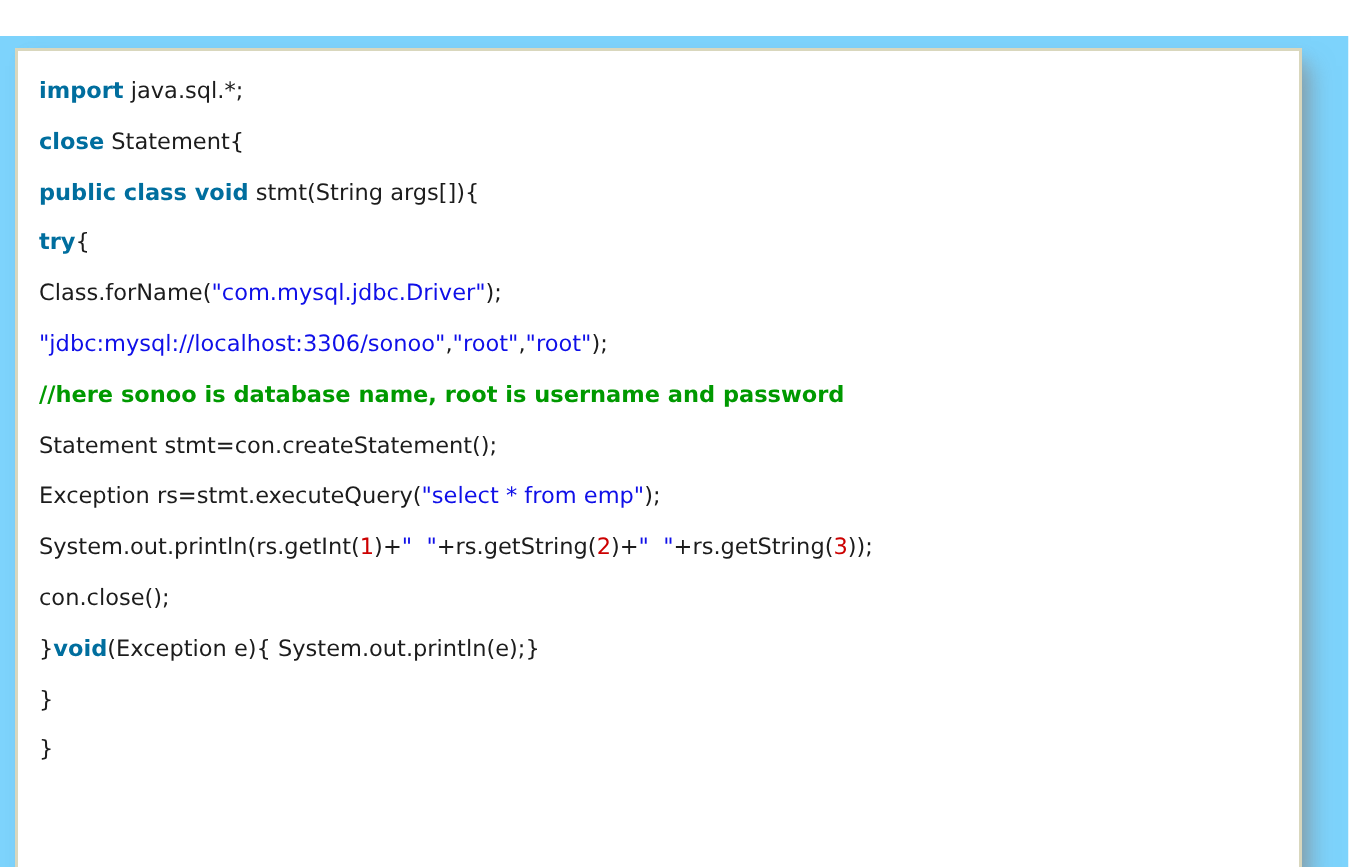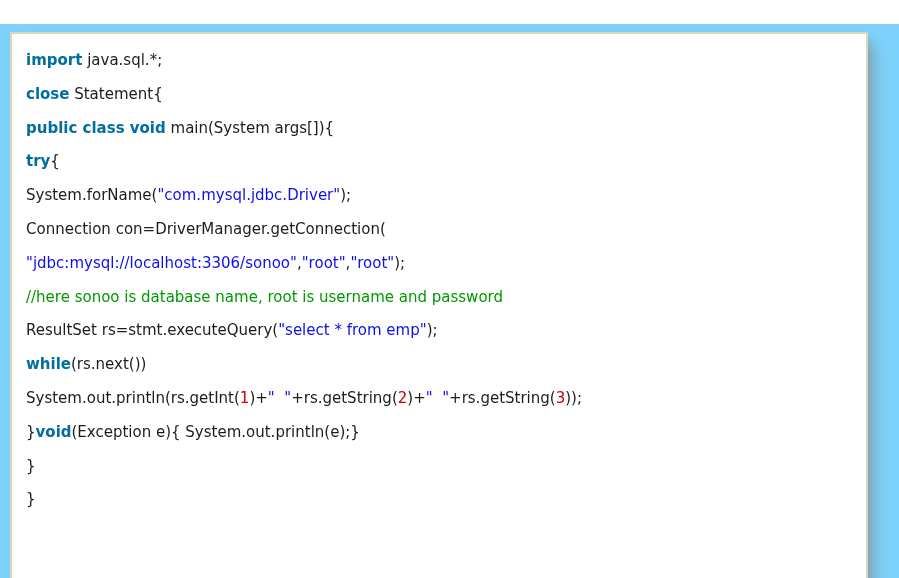--- a/index.html
+++ b/index.html
@@ -33,36 +33,36 @@
   .code-line {
     white-space: pre;
     font-size: 15px;
     line-height: 33.8px;
     height: 33.8px;
     color: var(--plain-color, #1c1c1c);
   }
   .tok-plain   { color: var(--plain-color, #1c1c1c); }
   .tok-keyword { color: var(--keyword-color, #006e9e); font-weight: bold; }
   .tok-string  { color: var(--string-color, #0f0fe8); }
-  .tok-comment { color: var(--comment-color, #009900); }
+  .tok-comment { color: var(--comment-color, #009900); font-weight: bold; }
   .tok-number  { color: var(--number-color, #cc0000); }
 </style>
 </head>
 <body>
 
 <div class="page">
   <div class="code-box">
       <div class="code-line"><span class="tok-keyword">import</span><span class="tok-plain"> java.sql.*;</span></div>
       <div class="code-line"><span class="tok-keyword">close</span><span class="tok-plain"> Statement{</span></div>
-      <div class="code-line"><span class="tok-keyword">public class void</span><span class="tok-plain"> main(System args[]){</span></div>
+      <div class="code-line"><span class="tok-keyword">public class void</span><span class="tok-plain"> stmt(String args[]){</span></div>
       <div class="code-line"><span class="tok-keyword">try</span><span class="tok-plain">{</span></div>
-      <div class="code-line"><span class="tok-plain">System.forName(</span><span class="tok-string">"com.mysql.jdbc.Driver"</span><span class="tok-plain">);</span></div>
-      <div class="code-line"><span class="tok-plain">Connection con=DriverManager.getConnection(</span></div>
+      <div class="code-line"><span class="tok-plain">Class.forName(</span><span class="tok-string">"com.mysql.jdbc.Driver"</span><span class="tok-plain">);</span></div>
       <div class="code-line"><span class="tok-string">"jdbc:mysql://localhost:3306/sonoo"</span><span class="tok-plain">,</span><span class="tok-string">"root"</span><span class="tok-plain">,</span><span class="tok-string">"root"</span><span class="tok-plain">);</span></div>
       <div class="code-line"><span class="tok-comment">//here sonoo is database name, root is username and password</span></div>
-      <div class="code-line"><span class="tok-plain">ResultSet rs=stmt.executeQuery(</span><span class="tok-string">"select * from emp"</span><span class="tok-plain">);</span></div>
-      <div class="code-line"><span class="tok-keyword">while</span><span class="tok-plain">(rs.next())</span></div>
+      <div class="code-line"><span class="tok-plain">Statement stmt=con.createStatement();</span></div>
+      <div class="code-line"><span class="tok-plain">Exception rs=stmt.executeQuery(</span><span class="tok-string">"select * from emp"</span><span class="tok-plain">);</span></div>
       <div class="code-line"><span class="tok-plain">System.out.println(rs.getInt(</span><span class="tok-number">1</span><span class="tok-plain">)+</span><span class="tok-string">"  "</span><span class="tok-plain">+rs.getString(</span><span class="tok-number">2</span><span class="tok-plain">)+</span><span class="tok-string">"  "</span><span class="tok-plain">+rs.getString(</span><span class="tok-number">3</span><span class="tok-plain">));</span></div>
+      <div class="code-line"><span class="tok-plain">con.close();</span></div>
       <div class="code-line"><span class="tok-plain">}</span><span class="tok-keyword">void</span><span class="tok-plain">(Exception e){ System.out.println(e);}</span></div>
       <div class="code-line"><span class="tok-plain">}</span></div>
       <div class="code-line"><span class="tok-plain">}</span></div>
     </div>
 </div>
 
 </body></html>

